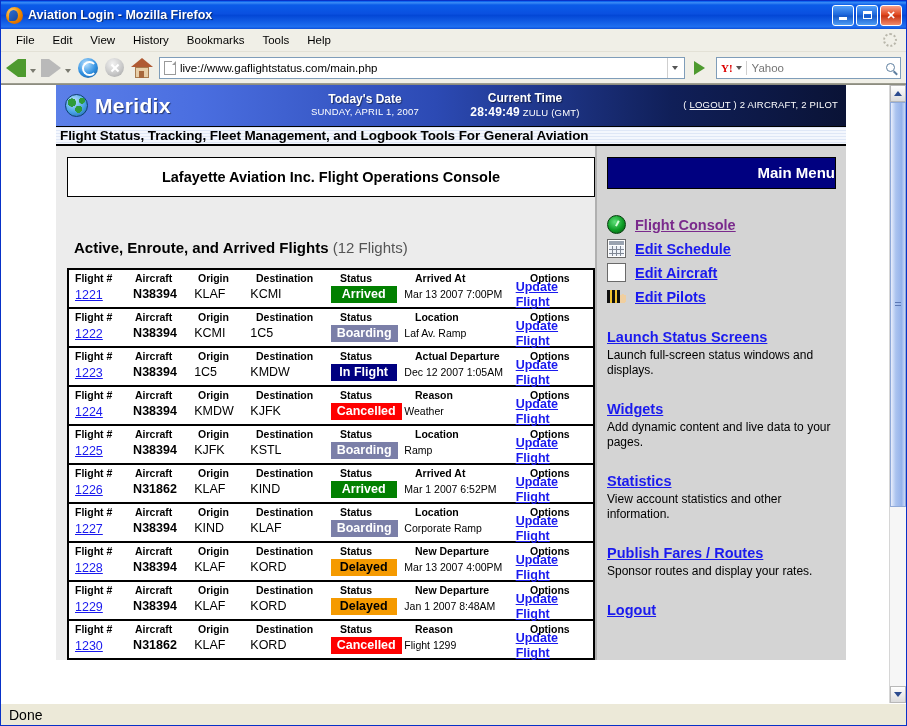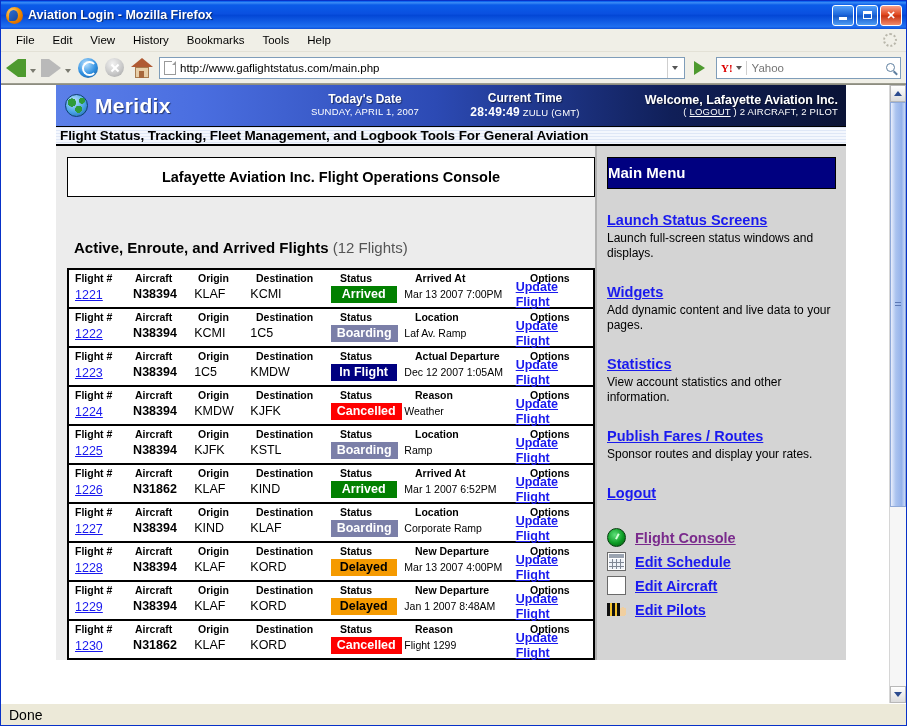--- a/index.html
+++ b/index.html
@@ -287,21 +287,21 @@
   }
   .badge.arrived{ background:#018000; }
   .badge.boarding{ background:#7b7fa8; }
   .badge.inflight{ background:#000080; }
   .badge.cancelled{ background:#fe0000; }
   .badge.delayed{ background:#f59a00; color:#000; }
 
   
   #mainmenu-title{
     background:#000080; border:1px solid #000;
-    color:#fff; font-size:15px; font-weight:bold; text-align:left;
+    color:#fff; font-size:15px; font-weight:bold; text-align:right;
     padding:6px 0 7px 0;
   }
   #menu-links{ margin-top:26px; }
   .mlink-row{ display:flex; align-items:center; margin-bottom:5px; }
   .mlink-row .micon{ width:19px;height:19px;margin-right:9px;flex:0 0 auto; position:relative;}
   .micon.console{ border-radius:50%; background:radial-gradient(circle at 40% 35%,#5fe07a 0%,#0c9c24 55%,#064d10 100%); border:1px solid #043d0c;}
   .micon.console::after{content:"";position:absolute;left:7px;top:4px;width:1.6px;height:6px;background:#d6ffd9;transform:rotate(28deg);transform-origin:bottom;}
   .micon.sched{ background:#fff;border:1px solid #6a6a6a;}
   .micon.sched::before{content:"";position:absolute;left:1px;top:1px;right:1px;height:4px;background:#9aa3b0;}
   .micon.sched::after{content:"";position:absolute;left:1px;top:6px;right:1px;bottom:1px;
@@ -369,21 +369,21 @@
     <span class="reload"></span>
     <span class="stopb"></span>
     <span class="homeb">
       <i class="roof"></i>
         <i class="body"></i>
         <i class="door"></i>
     </span>
 
     <div id="urlbar">
       <span class="pageico"></span>
-      <span id="url-text">http://www.gaflightstatus.com/main.php</span>
+      <span id="url-text">live://www.gaflightstatus.com/main.php</span>
       <span class="dd">
           <i></i>
         </span>
     </div>
     <span id="gobtn">
         <i></i>
       </span>
 
     <div id="searchbox">
       <span class="yico">Y!</span>
@@ -414,21 +414,20 @@
 
             <div class="hcol" id="hc-time">
               <div class="hl">Current Time</div>
               <div class="hs">
                 <b>28:49:49</b>
                 <span>ZULU (GMT)</span>
               </div>
             </div>
 
             <div class="hcol" id="hc-user">
-              <div class="hl">Welcome, Lafayette Aviation Inc.</div>
               <div class="hs"><span>( </span><a href="#">LOGOUT</a><span> ) 2 AIRCRAFT, 2 PILOT</span></div>
             </div>
           </div>
 
           <div id="tagline">Flight Status, Tracking, Fleet Management, and Logbook Tools For General Aviation</div>
 
           <div id="body-grid">
 
             <div id="left-col">
               <div id="console-title">Lafayette Aviation Inc. Flight Operations Console</div>
@@ -637,44 +636,44 @@
                       <span class="c-status"><span class="badge cancelled">Cancelled</span></span>
                       <span class="c-extra">Flight 1299</span>
                       <span class="c-options"><a href="#" class="ulink">Update Flight</a></span>
                     </div>
                   </div>
                 </div>
             </div>
 
             <div id="right-col">
               <div id="mainmenu-title">Main Menu</div>
+              <div id="menu-links">
+                  <div class="mlink-row">
+                    <span class="micon console"></span>
+                    <a href="#" class="mlabel visited">Flight Console</a>
+                  </div>
+                  <div class="mlink-row">
+                    <span class="micon sched"></span>
+                    <a href="#" class="mlabel">Edit Schedule</a>
+                  </div>
+                  <div class="mlink-row">
+                    <span class="micon plane"></span>
+                    <a href="#" class="mlabel">Edit Aircraft</a>
+                  </div>
+                  <div class="mlink-row">
+                    <span class="micon pilot"></span>
+                    <a href="#" class="mlabel">Edit Pilots</a>
+                  </div>
+                </div>
               <div id="menu-sections">
                   <div class="msec"><a href="#" class="mhead">Launch Status Screens</a><div class="mdesc">Launch full-screen status windows and displays.</div></div>
                   <div class="msec"><a href="#" class="mhead">Widgets</a><div class="mdesc">Add dynamic content and live data to your pages.</div></div>
                   <div class="msec"><a href="#" class="mhead">Statistics</a><div class="mdesc">View account statistics and other information.</div></div>
                   <div class="msec"><a href="#" class="mhead">Publish Fares / Routes</a><div class="mdesc">Sponsor routes and display your rates.</div></div>
                   <div class="msec"><a href="#" class="mhead">Logout</a></div>
-                </div>
-              <div id="menu-links">
-                  <div class="mlink-row">
-                    <span class="micon console"></span>
-                    <a href="#" class="mlabel visited">Flight Console</a>
-                  </div>
-                  <div class="mlink-row">
-                    <span class="micon sched"></span>
-                    <a href="#" class="mlabel">Edit Schedule</a>
-                  </div>
-                  <div class="mlink-row">
-                    <span class="micon plane"></span>
-                    <a href="#" class="mlabel">Edit Aircraft</a>
-                  </div>
-                  <div class="mlink-row">
-                    <span class="micon pilot"></span>
-                    <a href="#" class="mlabel">Edit Pilots</a>
-                  </div>
                 </div>
             </div>
 
           </div>
         </div>
       </div>
     </div>
 
     <div id="vscroll">
       <div class="sbtn up">

